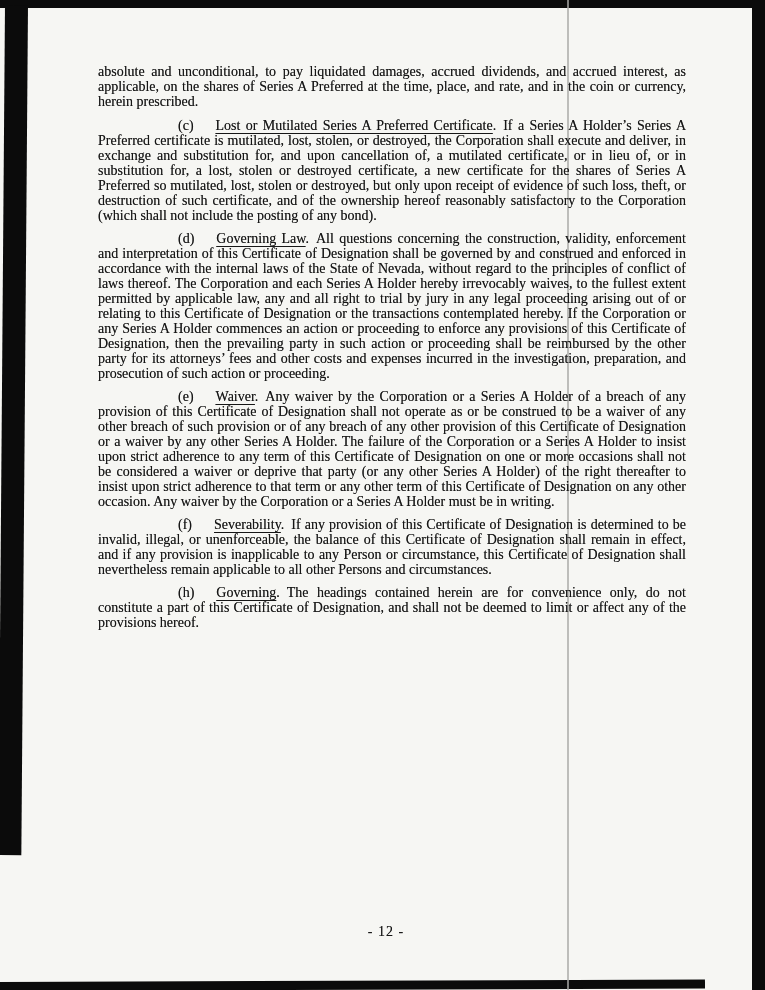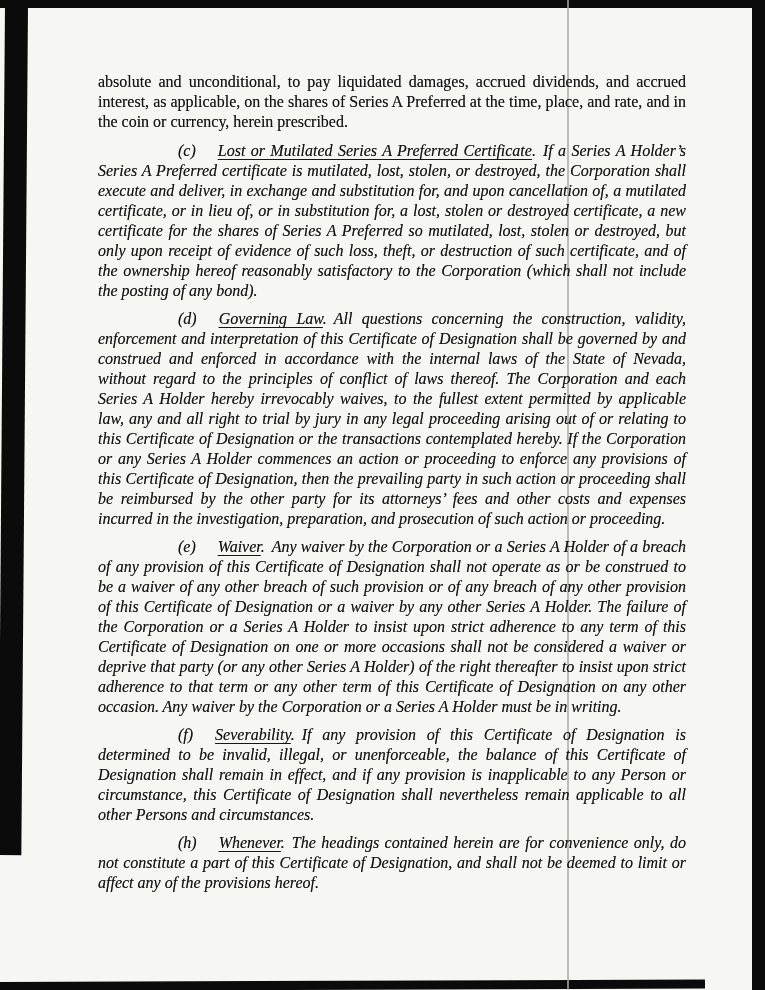--- a/index.html
+++ b/index.html
@@ -23,31 +23,31 @@
   
   .crease {
     position: absolute;
     left: 567px; top: 0;
     width: 2px; height: 990px;
     background: var(--crease, #aaaaa7);
     opacity: 0.75;
   }
   .content {
     position: absolute;
-    left: 98px; top: 72px;
+    left: 98px; top: 64px;
     width: 588px;
     color: var(--ink, #161616);
-    font-size: 16px;
-    line-height: 20px;
+    font-size: 14px;
+    line-height: 15px;
     text-align: justify;
     text-shadow: 0 0 0.55px rgba(25,25,25,0.6);
   }
   p { margin: 0; }
   p.intro { margin: 0 0 9px 0; }
-  p.sec { margin: 8px 0 0 0; text-indent: 80px; font-style: italic; }
+  p.sec { margin: 8px 0 0 0; text-indent: 80px; }
   .heading {
     margin-left: 22px;
     text-decoration: underline;
     text-decoration-thickness: 1px;
     text-underline-offset: 2.5px;
   }
   .body-text { margin-left: 7px; }
   .pagenum {
     position: absolute;
     left: 98px; top: 924px;
@@ -74,16 +74,17 @@
 
     <p class="sec"><span class="letter">(c)</span><span class="heading">Lost or Mutilated Series A Preferred Certificate</span><span class="period">.</span><span class="body-text">If a Series A Holder’s Series A Preferred certificate is mutilated, lost, stolen, or destroyed, the Corporation shall execute and deliver, in exchange and substitution for, and upon cancellation of, a mutilated certificate, or in lieu of, or in substitution for, a lost, stolen or destroyed certificate, a new certificate for the shares of Series A Preferred so mutilated, lost, stolen or destroyed, but only upon receipt of evidence of such loss, theft, or destruction of such certificate, and of the ownership hereof reasonably satisfactory to the Corporation (which shall not include the posting of any bond).</span></p>
 
     <p class="sec"><span class="letter">(d)</span><span class="heading">Governing Law</span><span class="period">.</span><span class="body-text">All questions concerning the construction, validity, enforcement and interpretation of this Certificate of Designation shall be governed by and construed and enforced in accordance with the internal laws of the State of Nevada, without regard to the principles of conflict of laws thereof.  The Corporation and each Series A Holder hereby irrevocably waives, to the fullest extent permitted by applicable law, any and all right to trial by jury in any legal proceeding arising out of or relating to this Certificate of Designation or the transactions contemplated hereby.  If the Corporation or any Series A Holder commences an action or proceeding to enforce any provisions of this Certificate of Designation, then the prevailing party in such action or proceeding shall be reimbursed by the other party for its attorneys’ fees and other costs and expenses incurred in the investigation, preparation, and prosecution of such action or proceeding.</span></p>
 
     <p class="sec"><span class="letter">(e)</span><span class="heading">Waiver</span><span class="period">.</span><span class="body-text">Any waiver by the Corporation or a Series A Holder of a breach of any provision of this Certificate of Designation shall not operate as or be construed to be a waiver of any other breach of such provision or of any breach of any other provision of this Certificate of Designation or a waiver by any other Series A Holder.  The failure of the Corporation or a Series A Holder to insist upon strict adherence to any term of this Certificate of Designation on one or more occasions shall not be considered a waiver or deprive that party (or any other Series A Holder) of the right thereafter to insist upon strict adherence to that term or any other term of this Certificate of Designation on any other occasion.  Any waiver by the Corporation or a Series A Holder must be in writing.</span></p>
 
     <p class="sec"><span class="letter">(f)</span><span class="heading">Severability</span><span class="period">.</span><span class="body-text">If any provision of this Certificate of Designation is determined to be invalid, illegal, or unenforceable, the balance of this Certificate of Designation shall remain in effect, and if any provision is inapplicable to any Person or circumstance, this Certificate of Designation shall nevertheless remain applicable to all other Persons and circumstances.</span></p>
 
 
-    <p class="sec"><span class="letter">(h)</span><span class="heading">Whenever</span><span class="period">.</span><span class="body-text">The headings contained herein are for convenience only, do not constitute a part of this Certificate of Designation, and shall not be deemed to limit or affect any of the provisions hereof.</span></p>
+    <p class="sec"><span class="letter">(h)</span><span class="heading">Governing</span><span class="period">.</span><span class="body-text">The headings contained herein are for convenience only, do not constitute a part of this Certificate of Designation, and shall not be deemed to limit or affect any of the provisions hereof.</span></p>
   </div>
 
+  <div class="pagenum">- 12 -</div>
 </div>
 
 </body></html>

